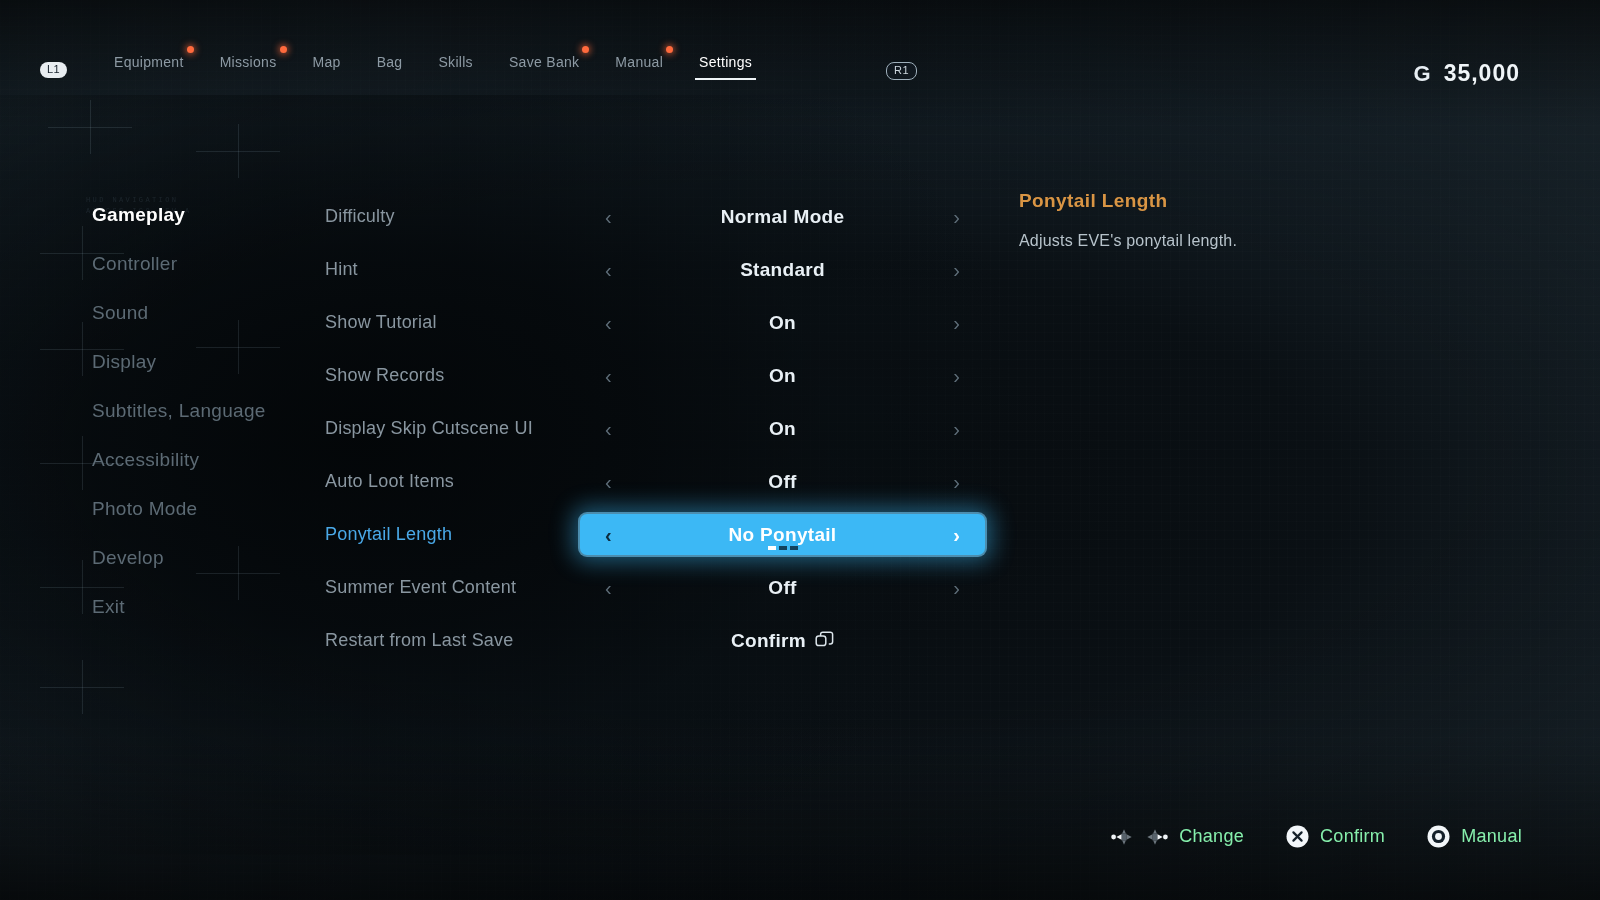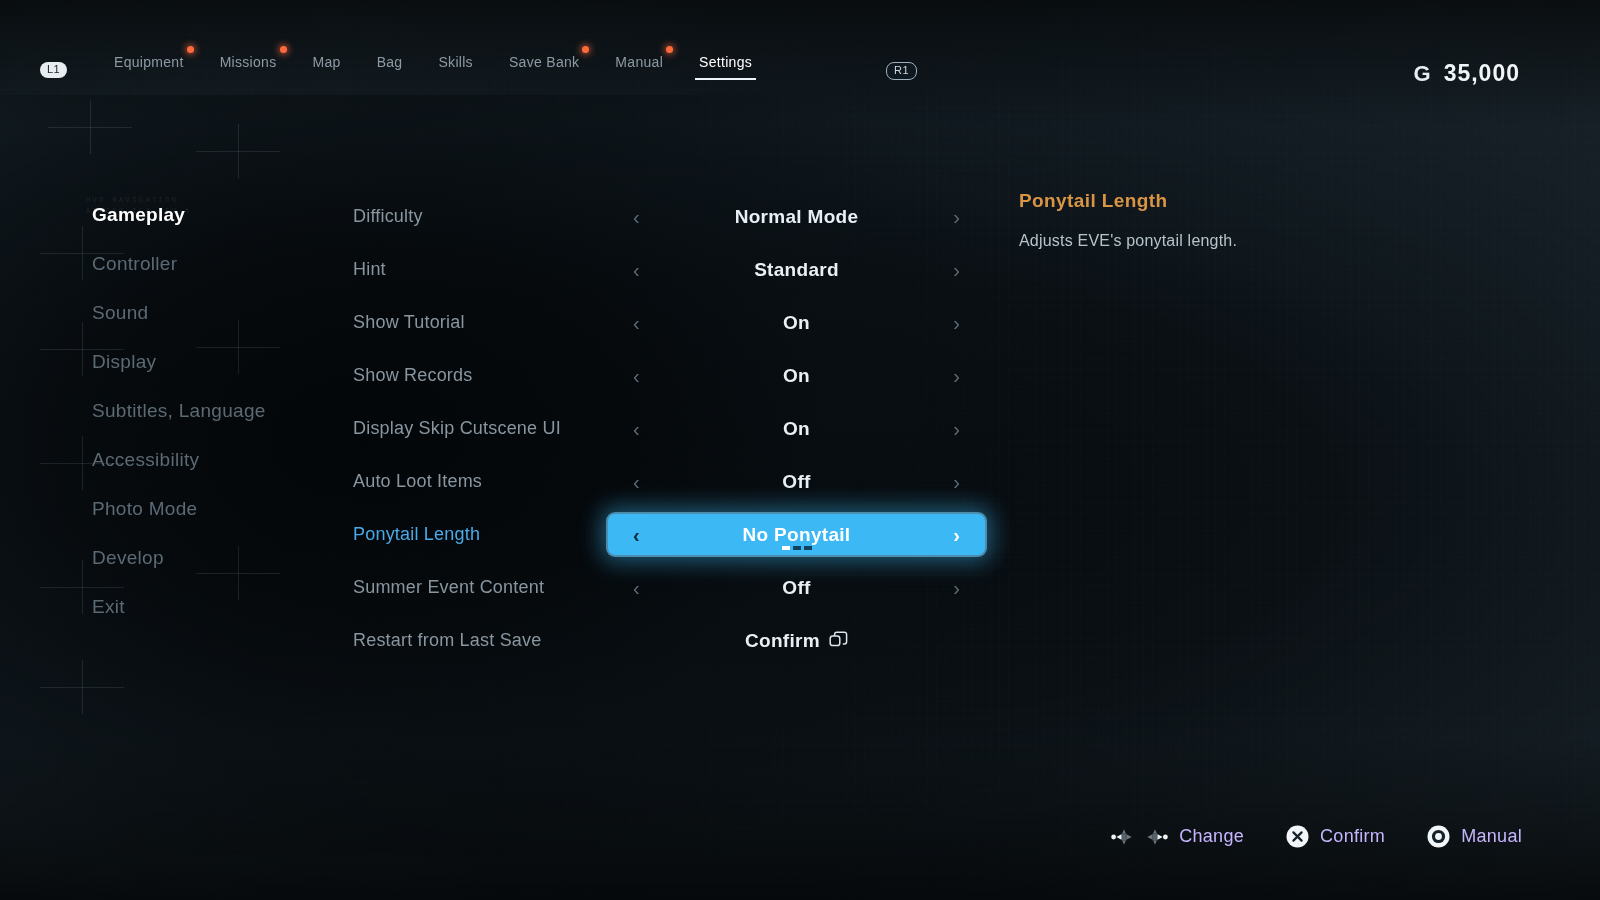--- a/index.html
+++ b/index.html
@@ -82,21 +82,21 @@
     color:#5c6a74; letter-spacing:.3px; white-space:nowrap;
   }
   .side-item.active{ color:#ffffff; font-weight:bold; }
 
   
   #settings{ position:absolute; left:325px; top:190px; width:660px; }
   .srow{
     position:relative; height:53px; display:flex; align-items:center;
   }
   .srow .slabel{
-    width:255px; font-size:18px; color:#8996a0; letter-spacing:.2px; white-space:nowrap;margin-left:28px;
+    width:255px; font-size:18px; color:#8996a0; letter-spacing:.2px; white-space:nowrap;
   }
   .sctl{
     position:relative; flex:1; height:40px; display:flex; align-items:center;
     justify-content:space-between; padding:0 25px;
   }
   .sctl .chev{ font-size:20px; color:#5e6d78; line-height:1; user-select:none; }
   .sctl .sval{
     flex:1; text-align:center; font-size:19px; color:#e9f0f5; font-weight:bold; letter-spacing:.3px;
   }
 
@@ -121,21 +121,21 @@
 
   
   #infopanel{ position:absolute; left:1019px; top:190px; width:480px; }
   #info-title{ font-size:19px; font-weight:bold; color:#d99544; letter-spacing:.4px; }
   #info-desc{ margin-top:18px; font-size:16px; color:#b7c3cb; letter-spacing:.2px; line-height:22px; }
 
   
   #hints{
     position:absolute; right:78px; bottom:52px; display:flex; align-items:center; gap:42px;
   }
-  .hint{ display:flex; align-items:center; gap:11px; color:#c4b5fd; font-size:18px; letter-spacing:.3px; }
+  .hint{ display:flex; align-items:center; gap:11px; color:#86efac; font-size:18px; letter-spacing:.3px; }
   .hint .glyph{ display:flex; align-items:center; }
 
   .dpad-pair{ display:flex; align-items:center; gap:5px; }
 </style>
 </head>
 <body>
 
 <div id="bg-base"></div>
 <div id="bg-grid"></div>
 <div id="bg-dark-center"></div>

